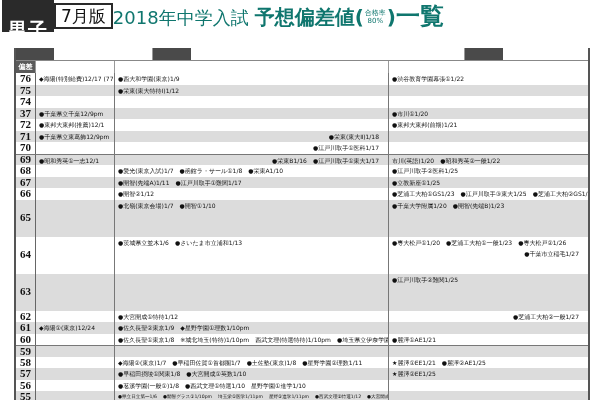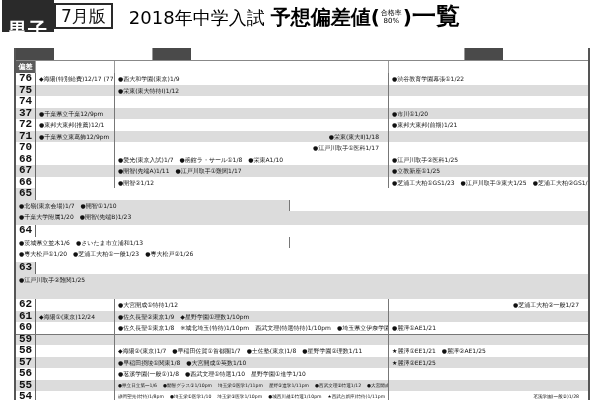--- a/index.html
+++ b/index.html
@@ -2,21 +2,21 @@
 <html><head>
 <meta charset="utf-8">
 <style>
   * { box-sizing: border-box; margin: 0; padding: 0; }
   html, body { width: 600px; height: 400px; overflow: hidden; background: #ffffff; }
   body { font-family: "DejaVu Sans", "Liberation Sans", sans-serif; color: #111; position: relative; }
 
   .title-bar { position: absolute; left: 2px; top: 2px; height: 28px; display: flex; align-items: center; }
   .badge-gender { background: #2a2a2a; color: #fff; font-weight: bold; font-size: 19px; height: 26px; line-height: 26px; padding: 16px 6px; letter-spacing: 1px; }
   .badge-edition { border: 2px solid #2a2a2a; color: #111; font-size: 17px; height: 26px; line-height: 22px; padding: 0 5px; background: #fff; }
-  .title-main { margin-left: 16px; font-size: 18px; color: #000000; white-space: nowrap; }
+  .title-main { margin-left: 0; font-size: 18px; color: #0f766e; white-space: nowrap; }
   .title-strong { font-weight: bold; font-size: 20px; margin-left: 6px; }
   .title-paren { display: inline-flex; align-items: center; font-size: 20px; font-weight: bold; }
   .title-rate { display: inline-block; font-size: 7px; line-height: 8px; text-align: center; font-weight: normal; margin: 0 1px; }
   .title-end { font-weight: bold; font-size: 24px; }
 
   .table { position: absolute; left: 14px; top: 48px; width: 576px; height: 352px; border-left: 2px solid #555; border-right: 2px solid #555; }
   .hdr { display: flex; height: 13px; background: #4a4a4a; color: #fff; font-size: 10px; line-height: 13px; border-bottom: 1px solid #888; }
   .hdr .c { text-align: center; border-right: 1px solid #999; margin-left: 38px; }
   .hdr .c:last-child { border-right: none; }
   .sub { display: flex; height: 12px; background: #4a4a4a; color: #fff; }
@@ -24,22 +24,22 @@
   .sub .c { border-right: 1px solid #999; }
   .sub .c:last-child { border-right: none; }
 
   .w0 { width: 20px; flex: none; }
   .w1 { width: 79px; flex: none; }
   .w2 { width: 274px; flex: none; }
   .w3 { flex: 1; }
 
   .row { display: flex; height: 11.5px; font-size: 6px; line-height: 11.5px; }
   .row.alt .c, .row.alt .score { background: #dcdcdc; }
-  .row.tall { height: 37px; flex-direction: column; }
-  .score { font-weight: bold; font-size: 11px; text-align: center; background: #fff; border-right: 1px solid #666; font-family: Liberation Mono, monospace; display: flex; align-items: center; justify-content: center; }
+  .row.tall { height: 37px; }
+  .score { font-weight: bold; font-size: 11px; text-align: center; background: #fff; border-right: 1px solid #666; font-family: Liberation Serif, serif; display: flex; align-items: center; justify-content: center; }
   .c { background: #fff; border-right: 1.5px solid #777; padding: 0 3px; white-space: nowrap; overflow: hidden; display: flex; align-items: flex-start; }
   .c:last-child { border-right: none; }
   .c.right { justify-content: flex-end; }
   .row.tall .c { line-height: 11.5px; }
   .tiny { font-size: 4.6px; }
   .row.sep { border-top: 1.5px solid #777; }
   .item { margin-right: 6px; }
 </style>
 </head>
 <body>
@@ -168,20 +168,40 @@
         </div>
         <div class="c w2 right">
           <div style="display: flex; flex-wrap: nowrap;">
             <span class="item">●江戸川取手①医科1/17</span>
           </div>
         </div>
         <div class="c w3">
           <div style="display: flex; flex-wrap: nowrap;"></div>
         </div>
       </div>
+      <div class="row alt sep">
+        <div class="score w0">69</div>
+        <div class="c w1">
+          <div style="display: flex; flex-wrap: nowrap;">
+            <span class="item">●昭和秀英①一志12/1</span>
+          </div>
+        </div>
+        <div class="c w2 right">
+          <div style="display: flex; flex-wrap: nowrap;">
+            <span class="item">●栄東B1/16</span>
+            <span class="item">●江戸川取手①東大1/17</span>
+          </div>
+        </div>
+        <div class="c w3">
+          <div style="display: flex; flex-wrap: nowrap;">
+            <span class="item">市川(英語)1/20</span>
+            <span class="item">●昭和秀英②一般1/22</span>
+          </div>
+        </div>
+      </div>
       <div class="row">
         <div class="score w0">68</div>
         <div class="c w1">
           <div style="display: flex; flex-wrap: nowrap;"></div>
         </div>
         <div class="c w2">
           <div style="display: flex; flex-wrap: nowrap;">
             <span class="item">●愛光(東京入試)1/7</span>
             <span class="item">●函館ラ・サール①1/8</span>
             <span class="item">●栄東A1/10</span>

